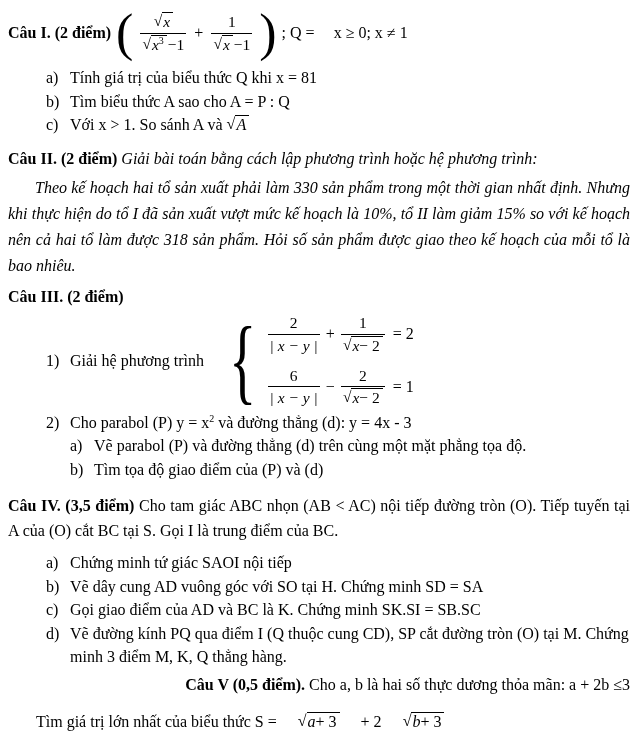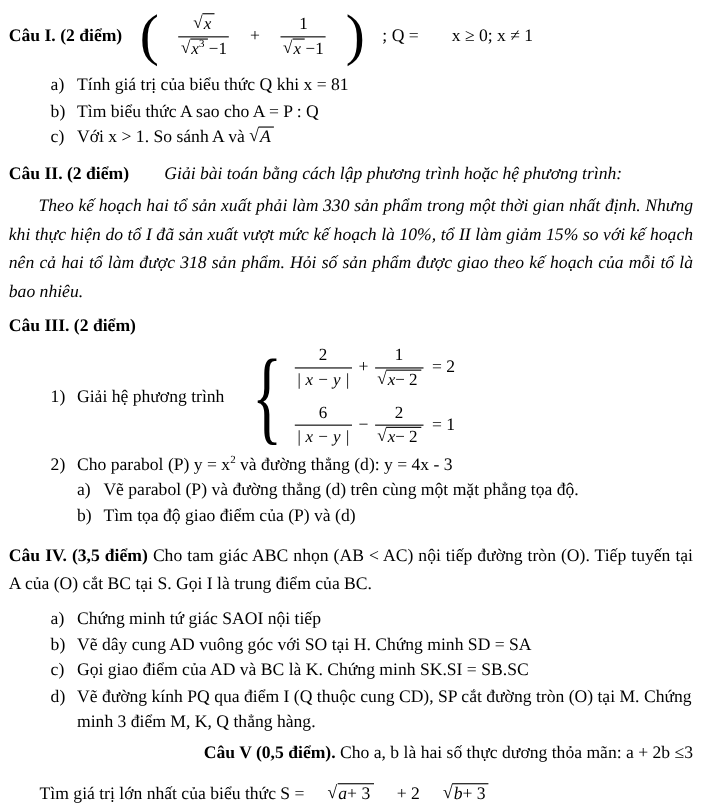--- a/index.html
+++ b/index.html
@@ -6,42 +6,42 @@
   html, body { margin: 0; padding: 0; background: #ffffff; }
   body {
     width: 642px; height: 736px; overflow: hidden;
     color: #000;
     font-family: "Liberation Serif", "DejaVu Serif", serif;
     font-size: 16px;
   }
   .page { padding: 8px 12px 0 8px; }
 
   b, .bold { font-weight: bold; }
-  .it { font-style: italic; margin-left: 28px; }
+  .it { font-style: italic; }
   .mi { font-style: italic; }
 
   
   .frac {
     display: inline-flex; flex-direction: column; text-align: center;
     vertical-align: middle; line-height: 1.15; margin: 0 2px; font-size: 15.5px;
   }
   .frac .num { border-bottom: 1px solid #000; padding: 0 4px 2px; }
   .frac .den { padding: 2px 2px 0; white-space: nowrap; text-align: right; }
   .sqrt { white-space: nowrap; display: inline-block; }
   .sqrt .sg { display: inline-block; transform: translateY(-1px); }
   .sqrt .rc { border-top: 1px solid #000; padding: 0 3px 0 1px; }
   sup { font-size: 10px; line-height: 0; }
   .aft { padding-left: 1px; }
   .op { margin: 0 1px; }
 
   .bp { font-size: 52px; line-height: 40px; display: inline-block; font-weight: normal; }
   .brace { font-size: 95px; line-height: 0.9; display: inline-block; transform: scaleX(0.6); margin: 0 -6px 0 -4px; }
 
   
-  .q1row { display: flex; align-items: center; gap: 16px; height: 50px; white-space: nowrap; }
+  .q1row { display: flex; align-items: center; gap: 5px; height: 50px; white-space: nowrap; }
   .cond { margin-left: 14px; }
 
   .items { margin: 8px 0 0 38px; }
   .item { display: flex; line-height: 23.5px; }
   .item .lbl { flex: 0 0 24px; }
 
   .qline { margin: 10px 0 0; line-height: 24px; }
   .para { margin: 4px 0 0; line-height: 26px; text-align: justify; text-indent: 27px; font-style: italic; }
   .q3head { margin: 6px 0 0; line-height: 24px; }
 

